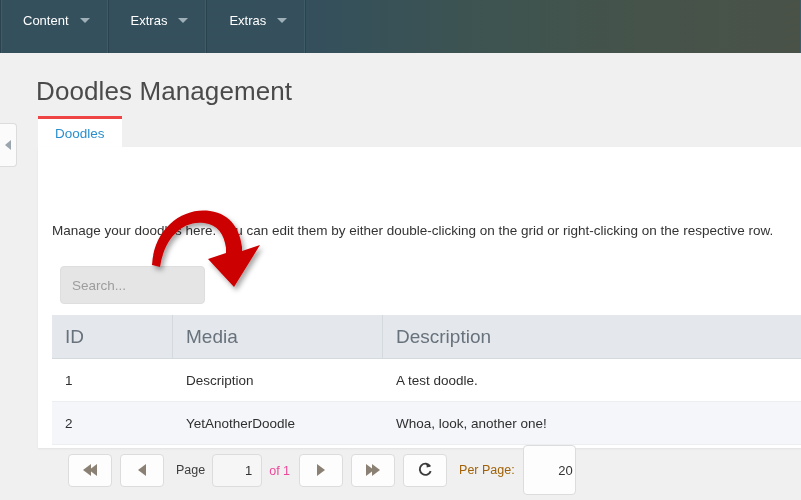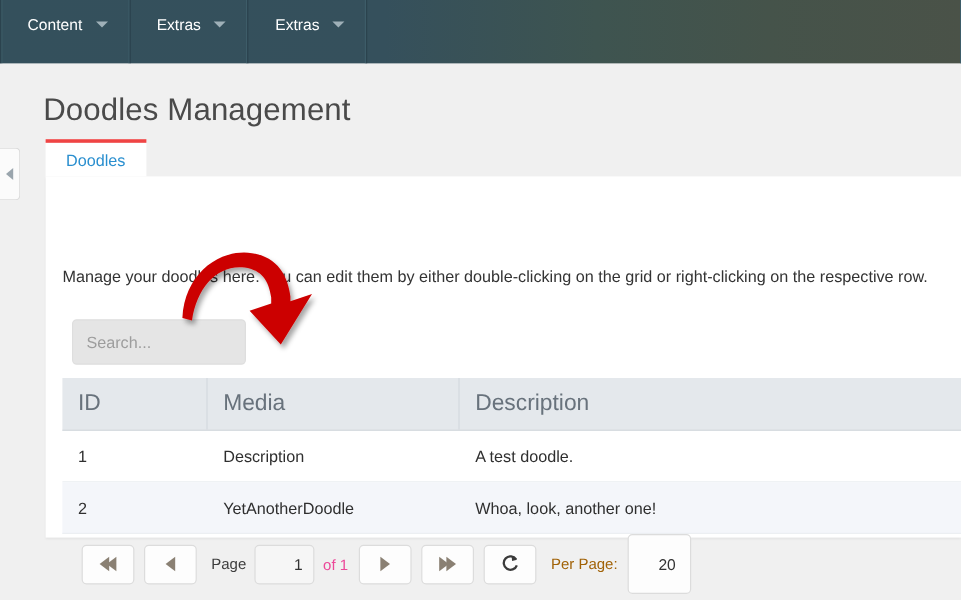--- a/index.html
+++ b/index.html
@@ -266,20 +266,21 @@
     height: 50px;
     box-sizing: border-box;
     background: #fdfdfd;
     border: 1px solid #dcdcdc;
     border-radius: 4px;
     padding-left: 25px;
     font-size: 13px;
     font-family: "Liberation Sans", sans-serif;
     color: #333;
     outline: none;
+    text-align: right;
   }
   .pp-label {
     font-size: 12.5px;
     color: #a16207;
     margin: 0 8px 0 4px;
     white-space: nowrap;
   }
 
   
   .tri {

